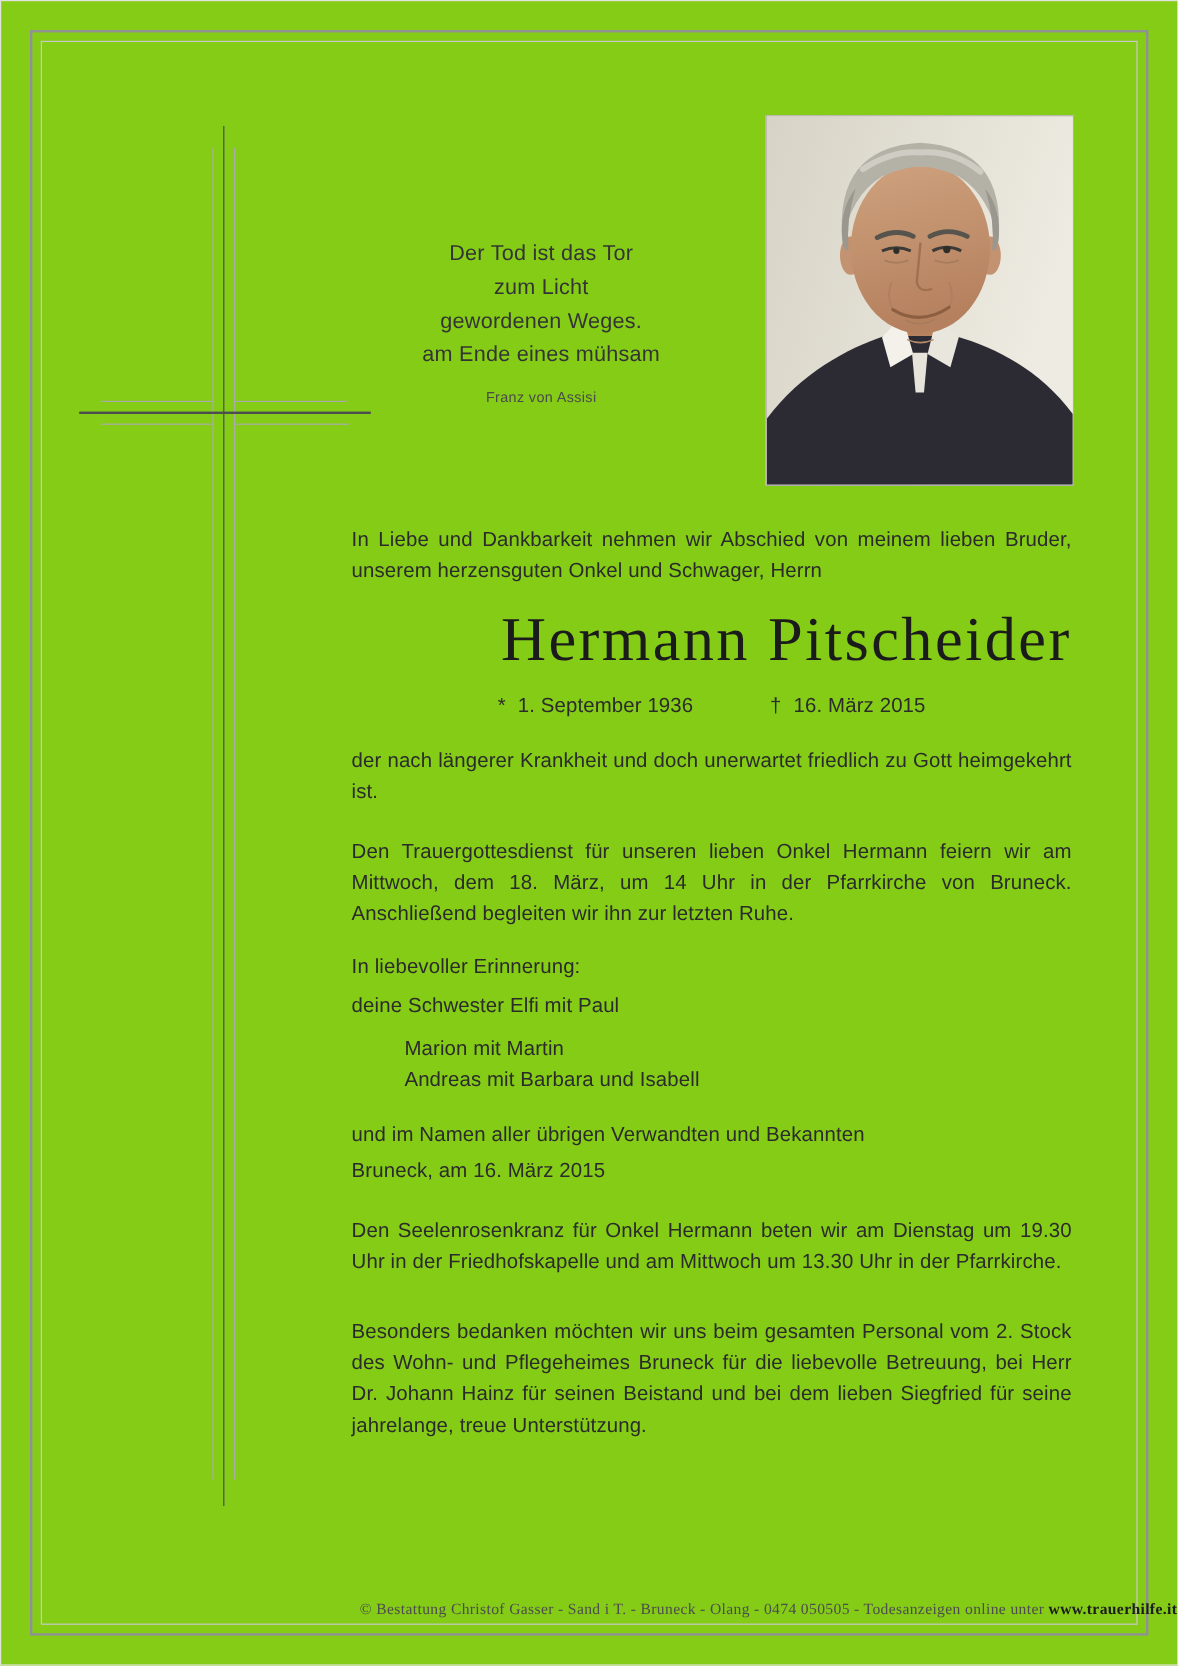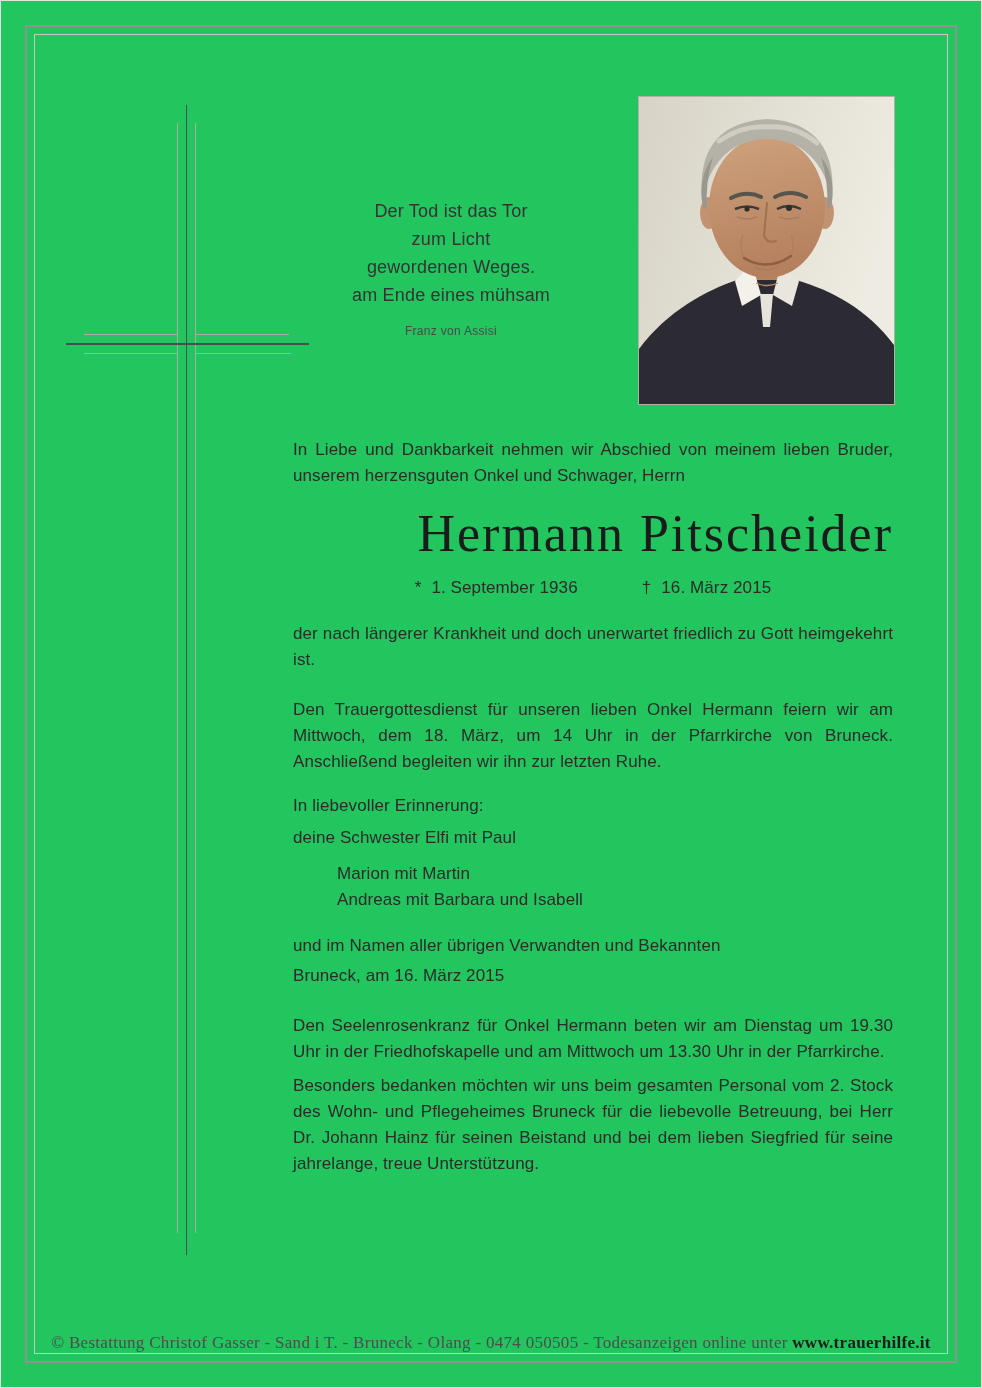--- a/index.html
+++ b/index.html
@@ -2,21 +2,21 @@
 <html><head>
 <meta charset="utf-8">
 <style>
   html,body{margin:0;padding:0;}
   body{
     width:982px;height:1388px;position:relative;overflow:hidden;
     background:#ffffff;
     font-family:"Liberation Sans", sans-serif;
     -webkit-font-smoothing:antialiased;
   }
-  .page{position:absolute;inset:0;border:1px solid #e2e2e2;box-sizing:border-box;background:#22c55e;}
+  .page{position:absolute;inset:0;border:1px solid #e2e2e2;box-sizing:border-box;background:#84cc16;}
   .outer-frame{position:absolute;inset:24px;border:2px solid #8f9193;}
   .inner-frame{position:absolute;inset:33px;border:1px solid #c9c9c9;}
 
   
   .cross span{position:absolute;display:block;}
   .cx-v-main {left:185px;top:104px;width:1px;height:1150px;background:#4c4d51;}
   .cx-v-left {left:176px;top:122px;width:1px;height:1110px;background:#ababab;}
   .cx-v-right{left:194px;top:122px;width:1px;height:1110px;background:#ababab;}
   .cx-h-main {left:65px;top:342px;width:243px;height:2px;background:#4c4d51;}
   .cx-h-ul{left:83px;top:333px;width:93px;height:1px;background:#ababab;}
@@ -45,25 +45,25 @@
   .dates .d{display:flex;gap:10px;align-items:baseline;}
   .dates .sym{font-size:17px;color:#2b2b2b;}
   .p1{margin-top:20px;}
   .p2{margin-top:24px;}
   .mourn-head{margin-top:18px;}
   .mourn-1{margin-top:6px;}
   .mourn-ind{margin-left:44px;margin-top:10px;}
   .mourn-close{margin-top:20px;}
   .dateline{margin-top:4px;}
   .rosary{margin-top:24px;}
-  .thanks{margin-top:8px;}
+  .thanks{margin-top:32px;}
 
   
-  .footer{position:absolute;left:0;right:0;top:1332px;text-align:center;
-          font-family:"Liberation Serif", serif;font-size:17px;color:#4d4d4d;letter-spacing:.3px;}
+  .footer{position:absolute;left:0;right:0;top:1332px;text-align:right;
+          font-family:"Liberation Serif", serif;font-size:13px;color:#4d4d4d;letter-spacing:.3px;}
   .footer b{color:#1c1c1c;}
 </style>
 </head>
 <body>
 
 <div class="page">
 
   <div class="outer-frame"></div>
   <div class="inner-frame"></div>
 

